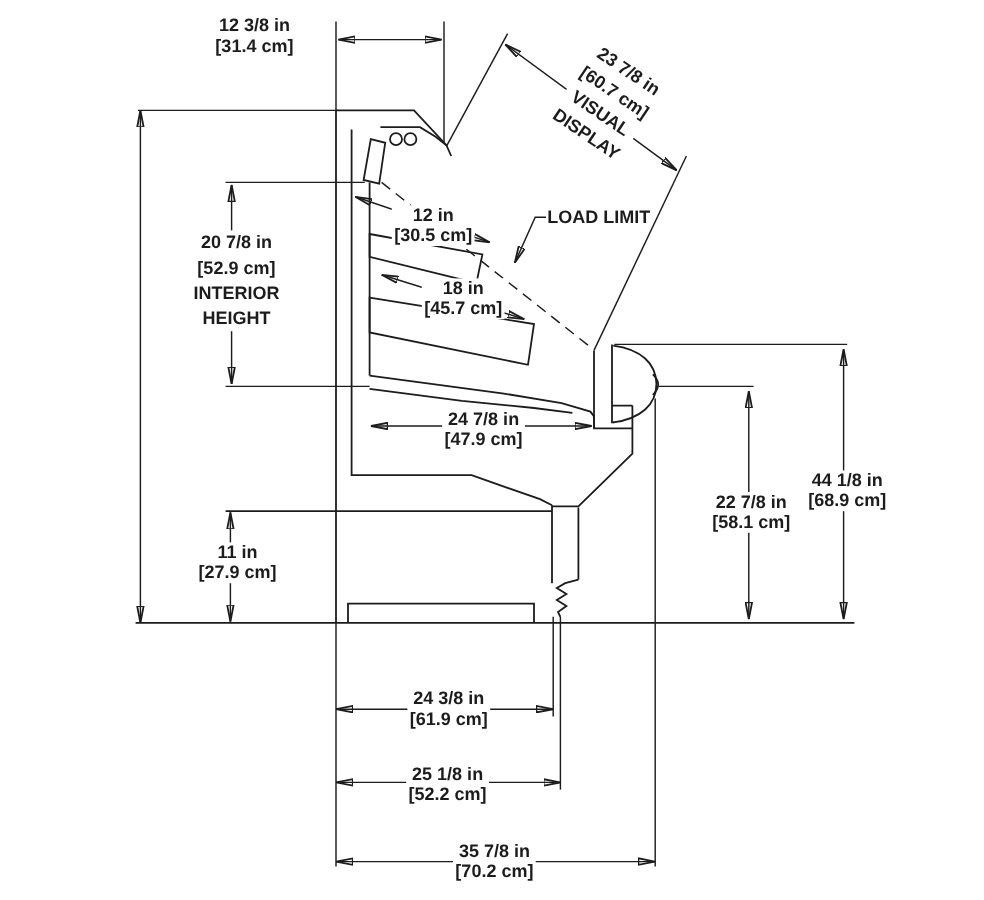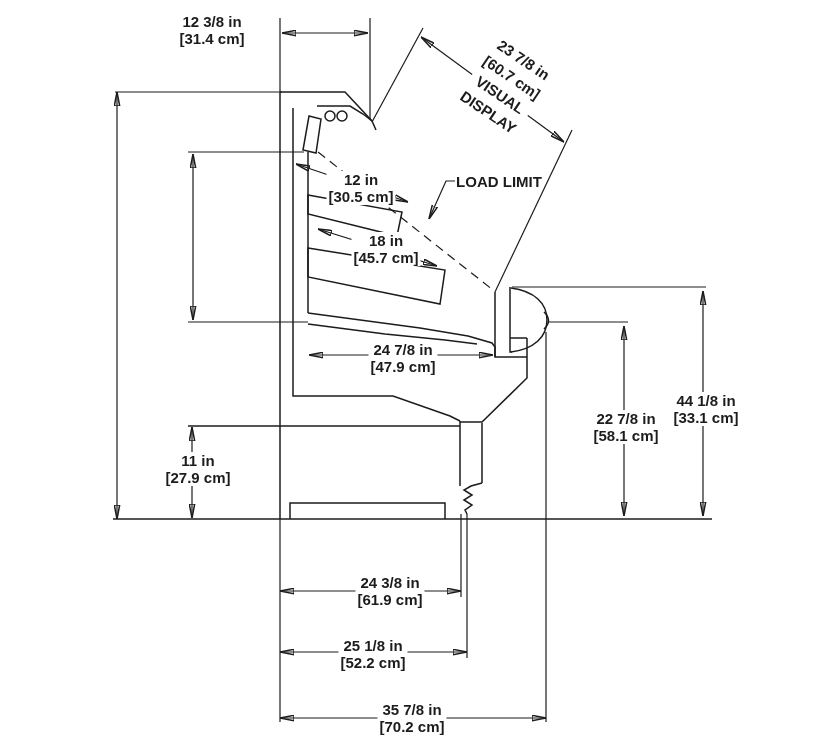--- a/index.html
+++ b/index.html
@@ -143,48 +143,54 @@
 
   <div class="dim-label" style="left:361px;top:188px">
     <span>12 in</span>
     <span>[30.5 cm]</span>
   </div>
 
   <div class="dim-label no-bg" style="left:499px;top:181px">
     <span>LOAD LIMIT</span>
   </div>
 
+  <div class="dim-label quad" style="left:197px;top:234px">
+    <span>20 7/8 in</span>
+    <span>[52.9 cm]</span>
+    <span>INTERIOR</span>
+    <span>HEIGHT</span>
+  </div>
 
   <div class="dim-label" style="left:386px;top:249px">
     <span>18 in</span>
     <span>[45.7 cm]</span>
   </div>
 
 
   <div class="dim-label" style="left:403px;top:358px">
     <span>24 7/8 in</span>
     <span>[47.9 cm]</span>
   </div>
 
   <div class="dim-label" style="left:626px;top:427px">
     <span>22 7/8 in</span>
     <span>[58.1 cm]</span>
   </div>
 
   <div class="dim-label" style="left:706px;top:409px">
     <span>44 1/8 in</span>
-    <span>[33.1 cm]</span>
+    <span>[68.9 cm]</span>
   </div>
 
   <div class="dim-label" style="left:198px;top:469px">
     <span>11 in</span>
     <span>[27.9 cm]</span>
   </div>
 
-  <div class="dim-label" style="left:390px;top:591px">
+  <div class="dim-label" style="left:374px;top:591px">
     <span>24 3/8 in</span>
     <span>[61.9 cm]</span>
   </div>
 
   <div class="dim-label" style="left:373px;top:654px">
     <span>25 1/8 in</span>
     <span>[52.2 cm]</span>
   </div>
 
   <div class="dim-label" style="left:412px;top:718px">

